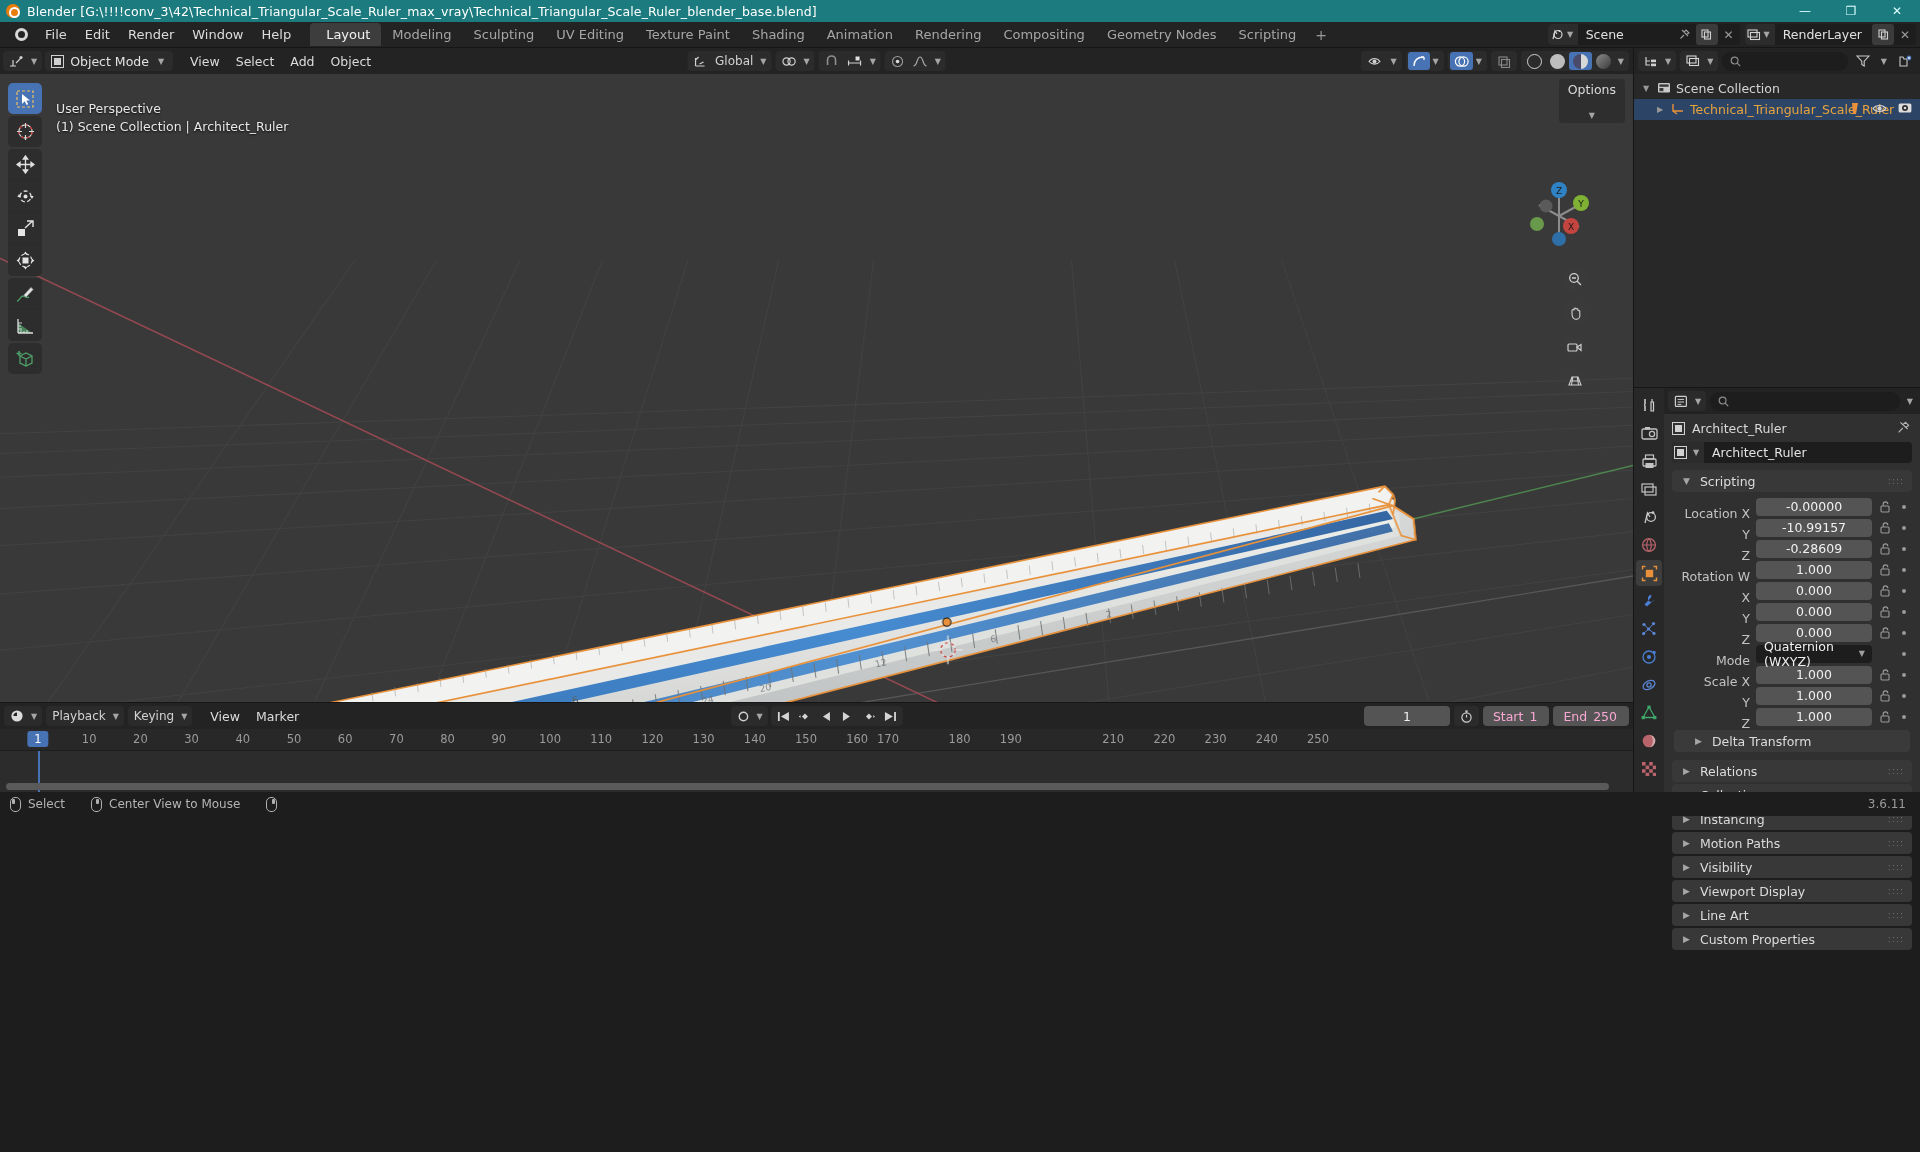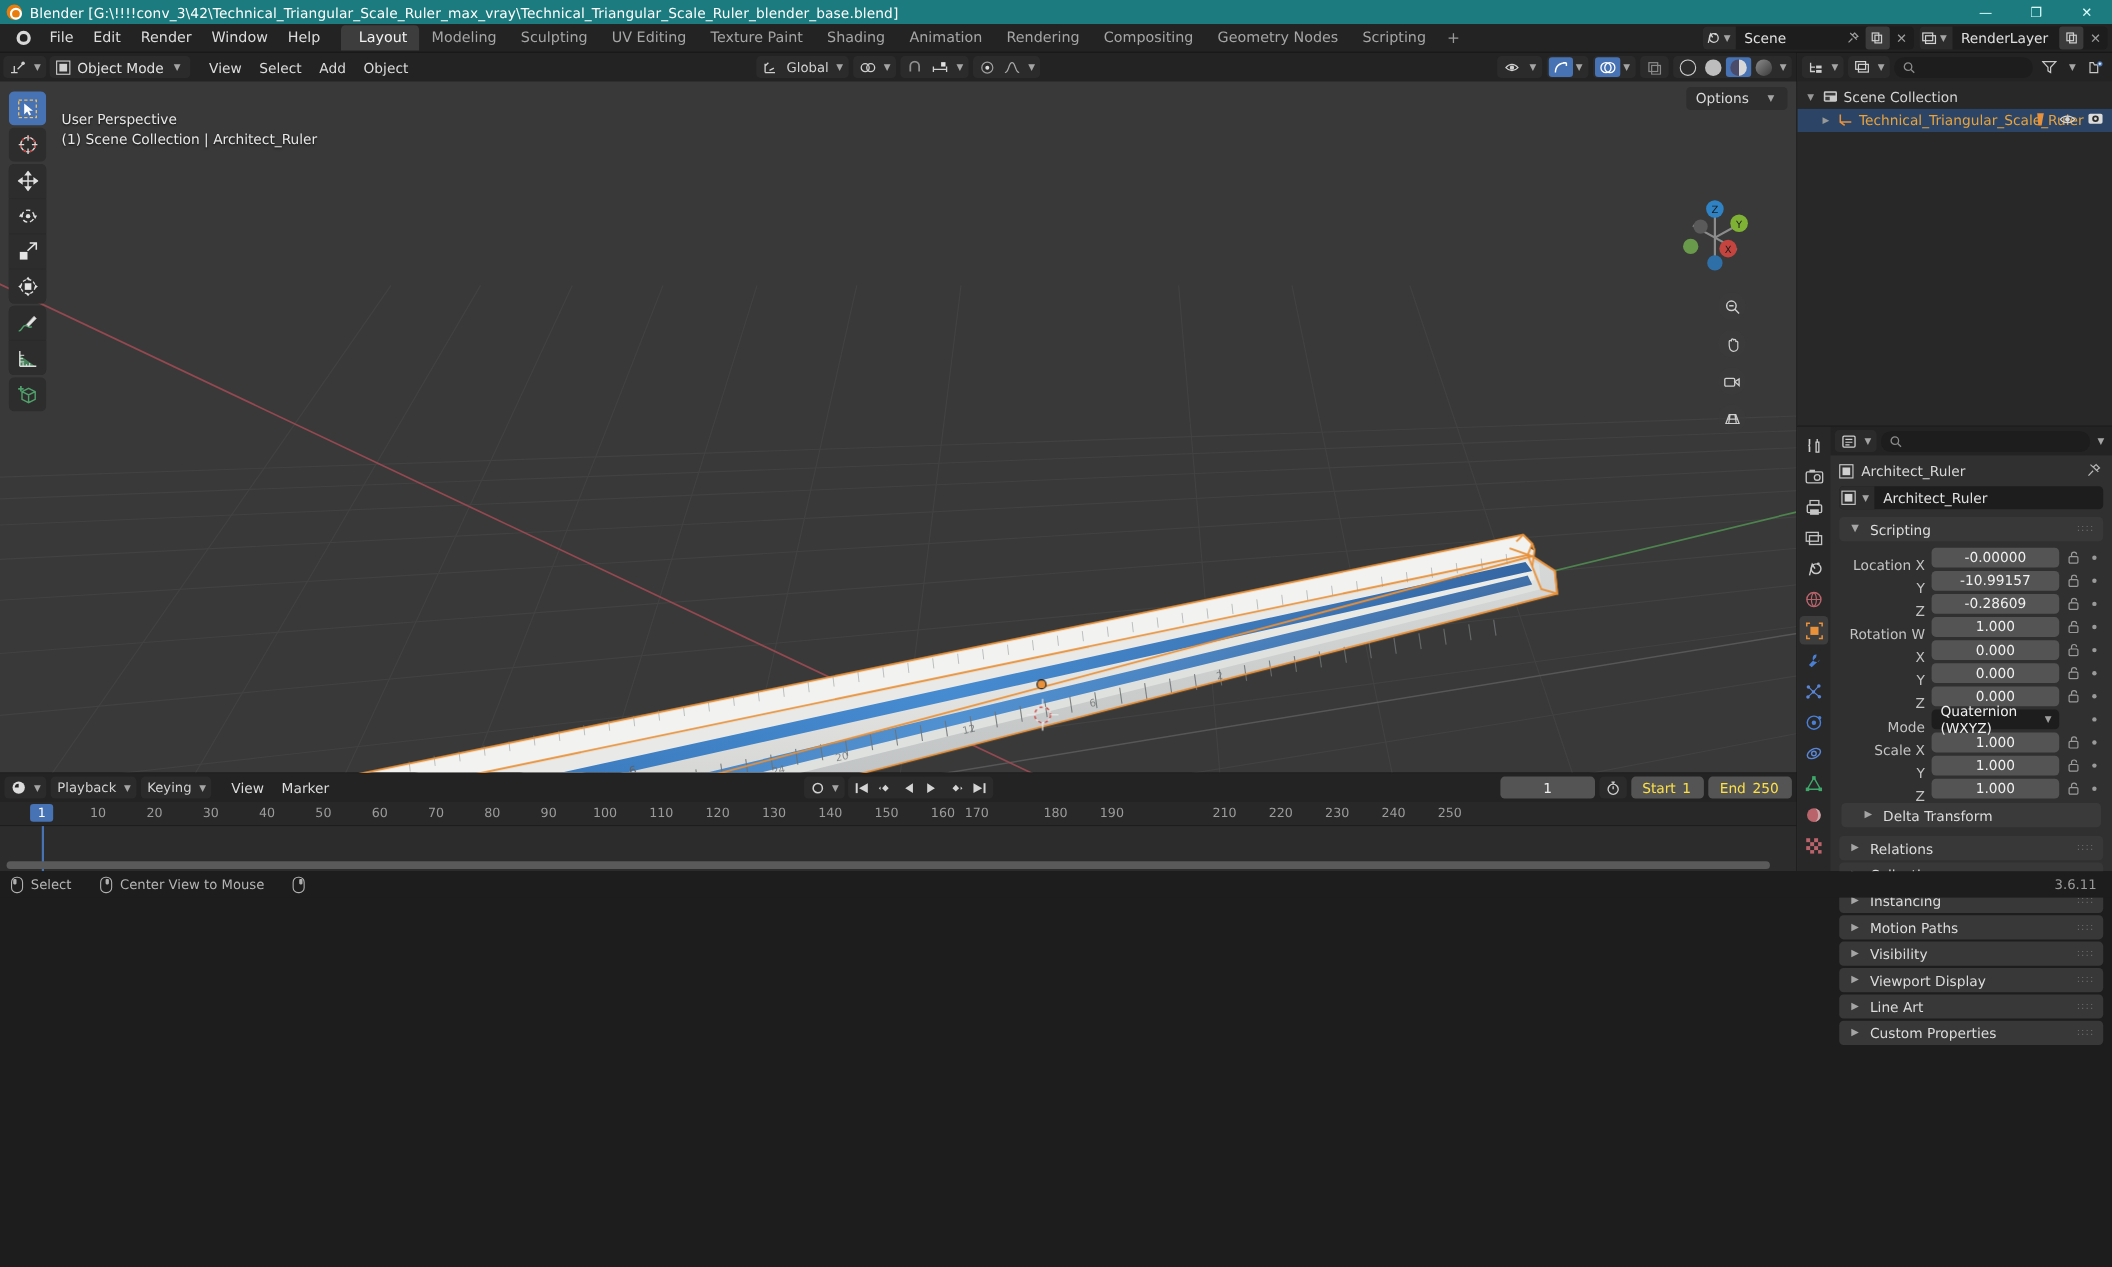--- a/index.html
+++ b/index.html
@@ -55,21 +55,21 @@
   .vpright{position:absolute;right:4px;display:flex;align-items:center;gap:4px;}
   .shadeball{width:15px;height:15px;border-radius:50%;background:#bdbdbd;}
   .shadeball.wire{background:transparent;border:1.5px solid #cfcfcf;}
   .shadeball.half{background:linear-gradient(90deg,#4a4a6a 50%,#d8d8d8 50%);}
   .shadeball.rend{background:linear-gradient(135deg,#8c8c8c,#3a3a3a);}
 
   
   .vpwrap{flex:1;position:relative;min-height:0;overflow:hidden;background:#393939;}
   .vpcanvas{position:absolute;inset:0;}
   .hud{position:absolute;left:56px;top:26px;font-size:12.5px;color:#e8e8e8;line-height:18px;text-shadow:0 1px 2px rgba(0,0,0,.8);pointer-events:none;}
-  .optbtn{position:absolute;right:8px;top:5px;background:#2e2e2e;border-radius:4px;padding:3px 9px;font-size:12.5px;color:#dadada;display:flex;gap:14px;align-items:center;}
+  .optbtn{position:absolute;right:8px;top:5px;background:#2e2e2e;border-radius:4px;padding:3px 9px;font-size:12.5px;color:#dadada;display:flex;gap:14px;align-items:center;flex-direction:column;}
 
   
   .tools{position:absolute;left:8px;top:9px;width:34px;display:flex;flex-direction:column;gap:2px;}
   .tgrp{display:flex;flex-direction:column;gap:1px;background:#2a2a2a;border-radius:5px;overflow:hidden;}
   .tool{width:34px;height:31px;display:flex;align-items:center;justify-content:center;background:#2d2d2d;}
   .tool.active{background:#4772b3;}
   .tool svg{display:block;}
 
   
   .gizmo{position:absolute;right:36px;top:104px;width:76px;height:76px;}
@@ -112,21 +112,21 @@
   .prow .dotc{width:12px;display:flex;align-items:center;justify-content:center;}
   .prow .dotc i{width:4px;height:4px;border-radius:50%;background:#9a9a9a;display:block;}
   .pbody{padding:3px 2px 6px 2px;}
 
   
   .timeline{height:90px;flex:0 0 90px;background:#282828;display:flex;flex-direction:column;border-top:1px solid #161616;}
   .tlhdr{height:26px;background:#232323;display:flex;align-items:center;padding:0 4px;gap:4px;flex:0 0 26px;position:relative;}
   .tlmid{position:absolute;left:50%;transform:translateX(-50%);display:flex;align-items:center;gap:3px;}
   .tlright{position:absolute;right:4px;display:flex;align-items:center;gap:4px;}
   .numf{height:20px;min-width:86px;background:#545454;border-radius:4px;display:flex;align-items:center;justify-content:center;font-size:12.5px;color:#f0f0f0;}
-  .serange{height:20px;background:#545454;border-radius:4px;display:flex;align-items:center;font-size:12.5px;color:#fde047;}
+  .serange{height:20px;background:#545454;border-radius:4px;display:flex;align-items:center;font-size:12.5px;color:#f9a8d4;}
   .serange .k{padding:0 6px 0 10px;}
   .serange .v{padding:0 12px 0 0;}
   .tlruler{height:22px;background:#282828;position:relative;border-bottom:1px solid #1d1d1d;flex:0 0 22px;}
   .tick{position:absolute;top:3px;font-size:11.5px;color:#9b9b9b;transform:translateX(-50%);}
   .phead{position:absolute;top:2px;transform:translateX(-50%);background:#4772b3;color:#fff;font-size:11.5px;border-radius:3px;padding:1px 7px;}
   .tlbody{flex:1;background:#2c2c2c;position:relative;}
   .pline{position:absolute;top:0;bottom:0;width:1.5px;background:#4772b3;}
   .hscroll{position:absolute;left:0;right:0;bottom:2px;height:7px;}
   .hscroll i{position:absolute;height:7px;border-radius:4px;background:#5a5a5a;display:block;}
 

